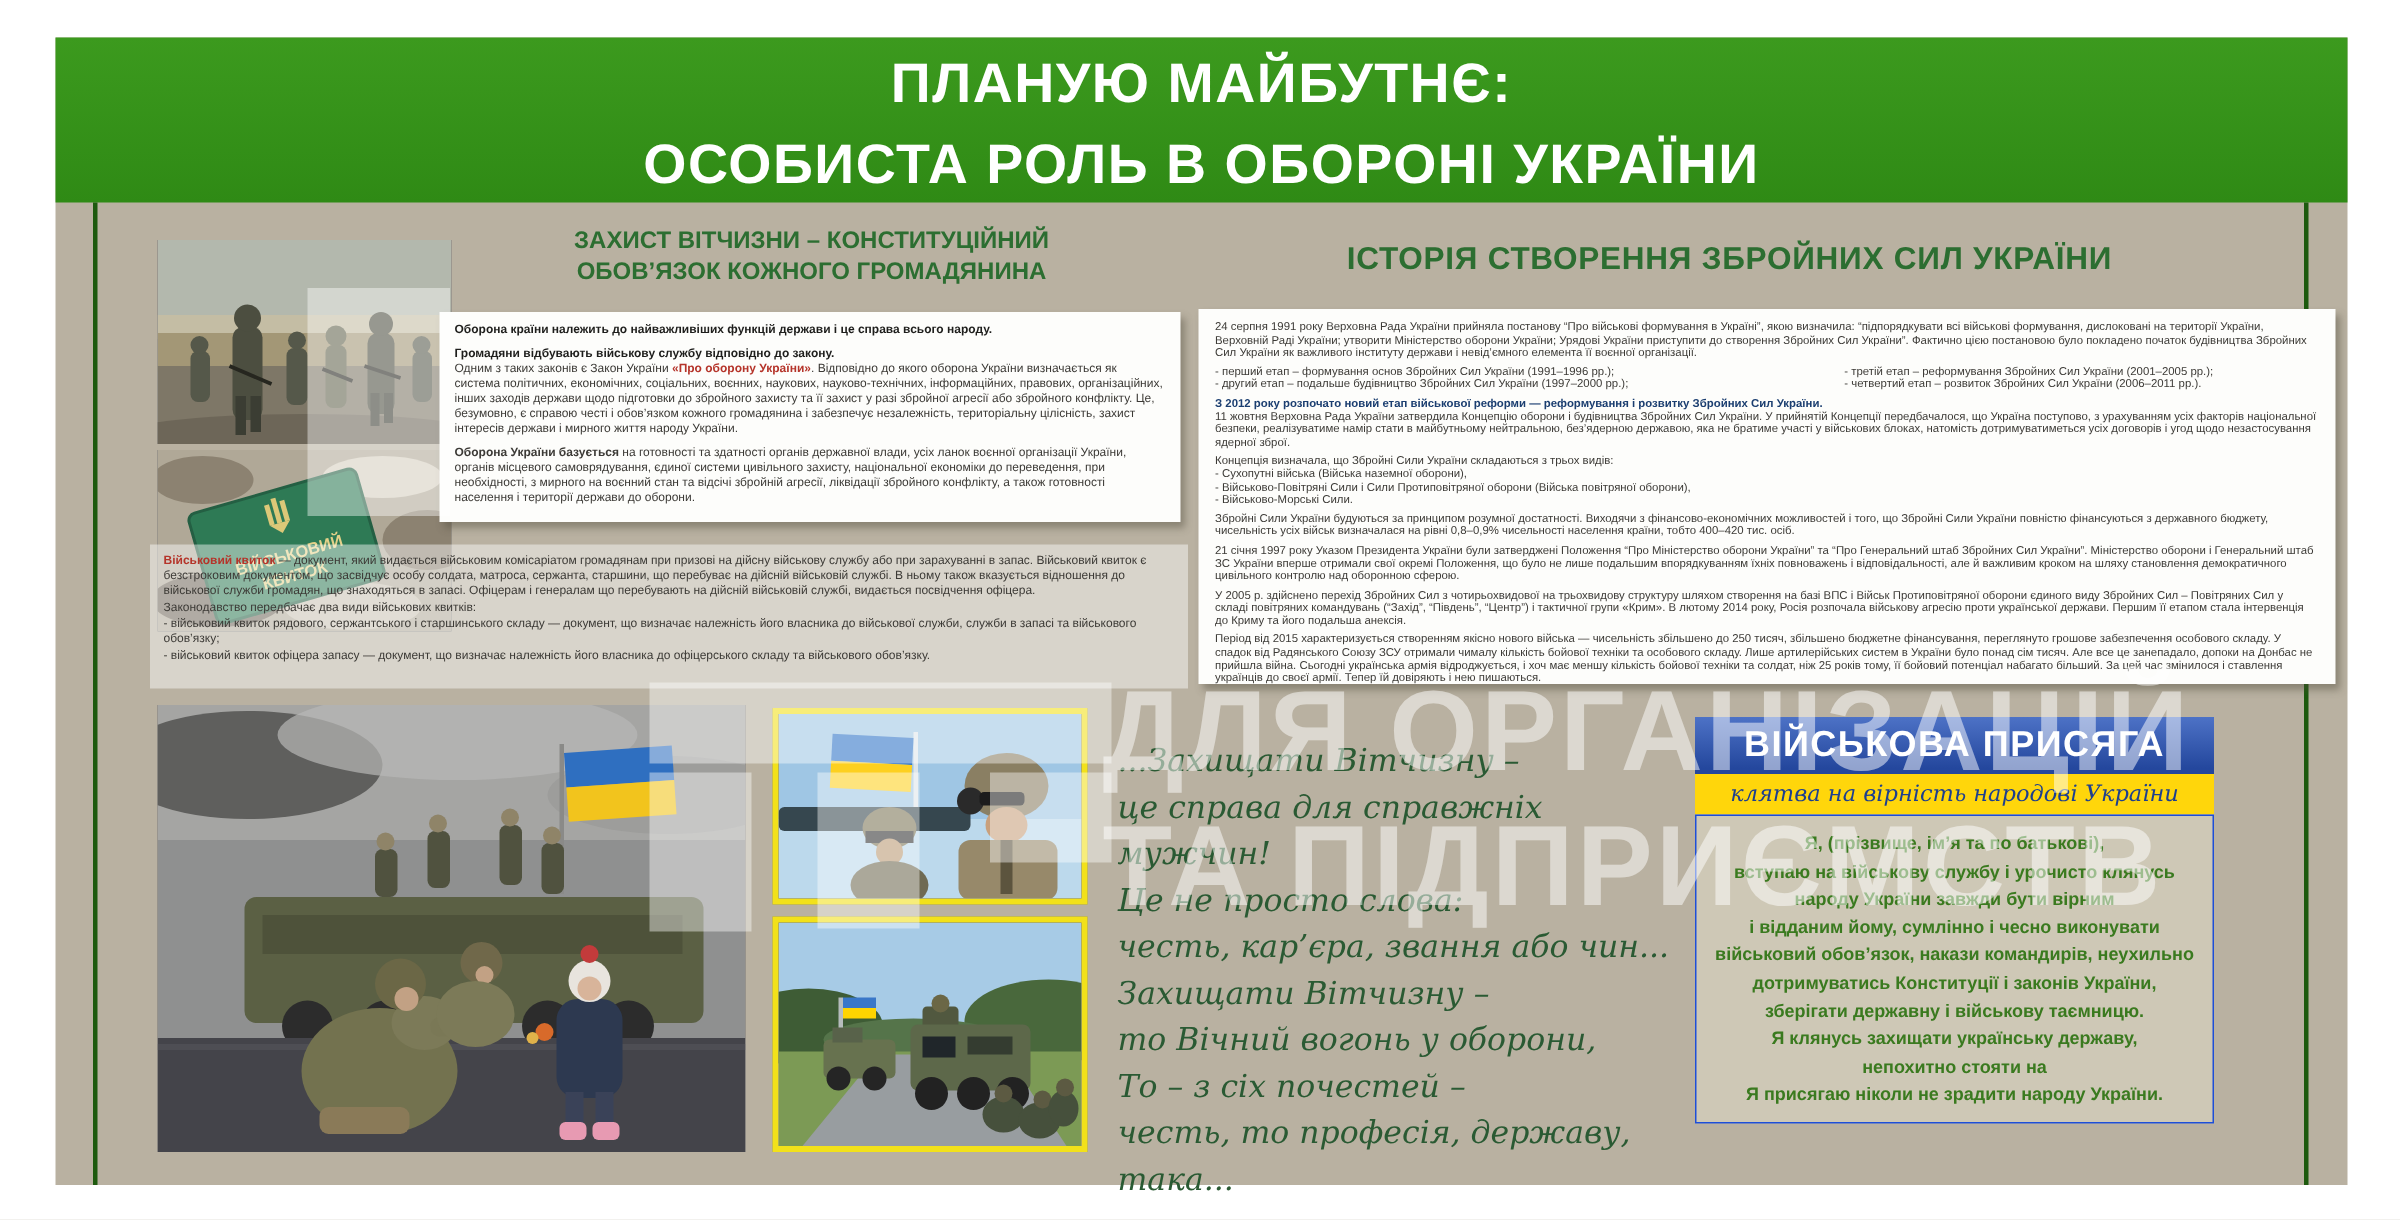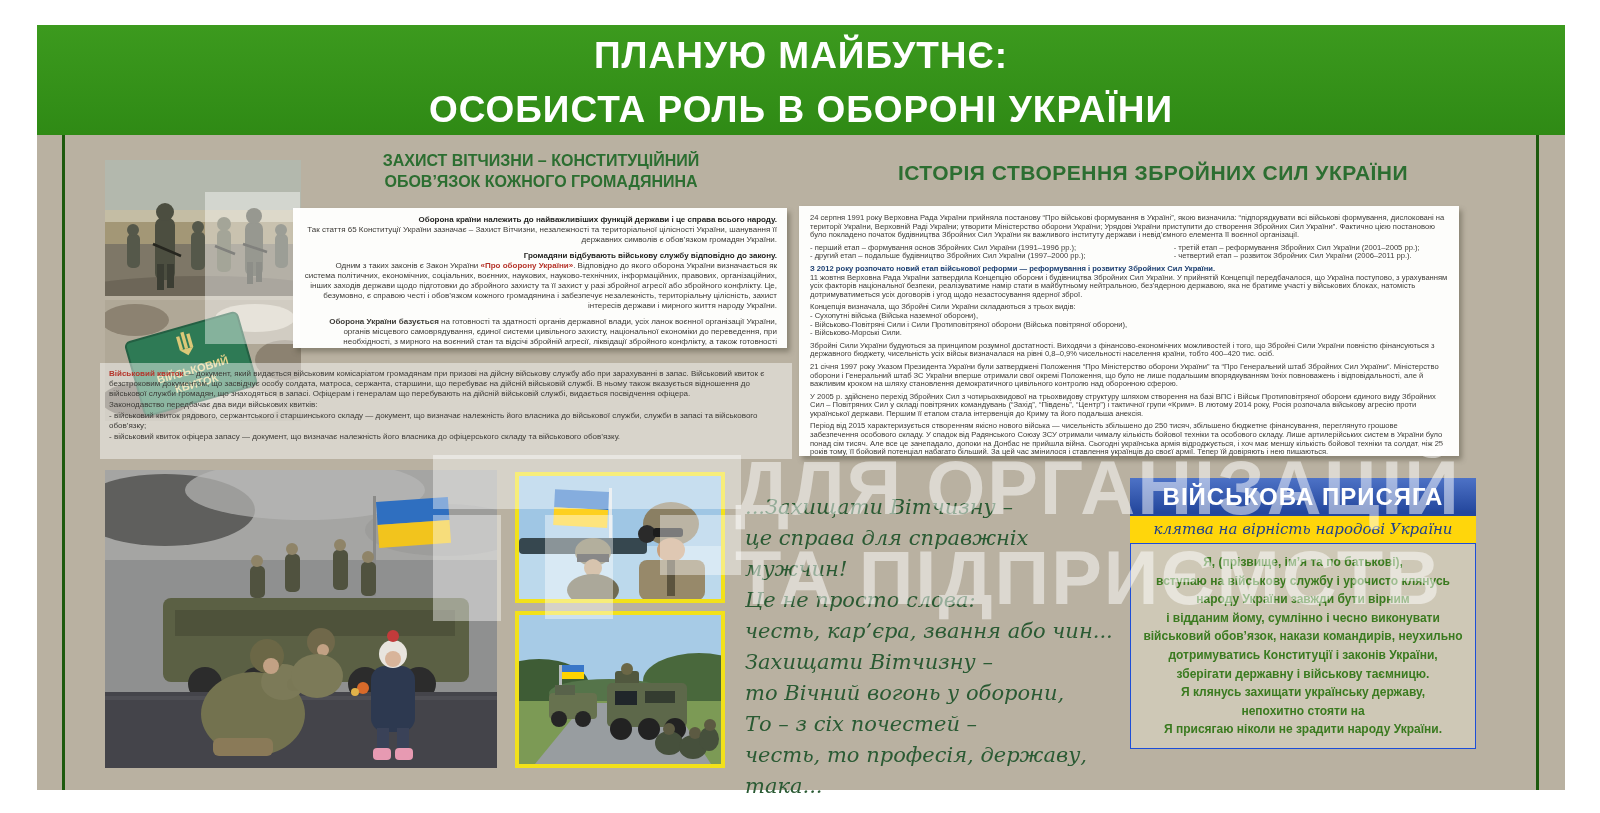--- a/index.html
+++ b/index.html
@@ -22,29 +22,29 @@
   #photo-flag{left:515px;top:472px;width:202px;height:123px;border:4px solid #f2e11a;}
   #photo-vehicles{left:515px;top:611px;width:202px;height:149px;border:4px solid #f2e11a;}
 
   .sec-head{color:#2c6e31;font-weight:bold;text-align:center;}
   #head-left{left:295px;top:150px;width:492px;font-size:16px;line-height:21px;}
   #head-right{left:800px;top:160px;width:706px;font-size:21px;line-height:26px;letter-spacing:.5px;}
 
   .whitebox{background:#fdfdfb;box-shadow:3px 4px 5px rgba(80,75,60,.45);}
   #box-left{left:293px;top:208px;width:494px;height:140px;padding:7px 10px;box-sizing:border-box;
       font-size:8px;line-height:10px;color:#3c3a36;overflow:hidden;}
-  #box-left p{margin:0 0 6px;text-align:right;}
+  #box-left p{margin:0 0 6px;}
   .lead{display:block;font-weight:bold;color:#1e1e1c;}
   .redtxt{color:#b5342a;font-weight:bold;}
 
   #ticket{left:100px;top:363px;width:692px;height:96px;background:rgba(255,255,255,.45);
       padding:6px 9px;box-sizing:border-box;font-size:8px;line-height:10px;color:#3c3a36;overflow:hidden;}
   #ticket .item{margin-top:1px;}
 
-  #box-right{left:799px;top:206px;width:660px;height:250px;padding:8px 11px;box-sizing:border-box;
+  #box-right{left:799px;top:206px;width:758px;height:250px;padding:8px 11px;box-sizing:border-box;
       font-size:7.6px;line-height:8.6px;color:#3d3b37;overflow:hidden;}
   #box-right p{margin:0 0 4px;}
   #box-right .tight{margin:0;}
   .stages{display:grid;grid-template-columns:57% 43%;margin:0 0 4px;}
   .boldnavy{font-weight:bold;color:#1b3e70;}
 
   #quote{left:745px;top:492px;width:372px;color:#2a5a33;
       font-family:"DejaVu Serif","Liberation Serif",serif;font-style:italic;
       font-size:21px;line-height:31px;}
   #quote .author{text-align:right;margin-top:6px;padding-right:6px;}
@@ -139,21 +139,20 @@
   </div>
 
   <div class="abs sec-head" id="head-left">
     <div>ЗАХИСТ ВІТЧИЗНИ – КОНСТИТУЦІЙНИЙ</div>
     <div>ОБОВ’ЯЗОК КОЖНОГО ГРОМАДЯНИНА</div>
   </div>
 
   <div class="abs whitebox" id="box-left">
     <p>
       <strong class="lead">Оборона країни належить до найважливіших функцій держави і це справа всього народу.</strong>
-      <span>Так стаття 65 Конституції України зазначає – Захист Вітчизни, незалежності та територіальної цілісності України, шанування її державних символів є обов’язком громадян України.</span>
     </p>
     <p>
       <strong class="lead">Громадяни відбувають військову службу відповідно до закону.</strong>
       <span>Одним з таких законів є Закон України </span><span class="redtxt">«Про оборону України»</span><span>. Відповідно до якого оборона України визначається як система політичних, економічних, соціальних, воєнних, наукових, науково-технічних, інформаційних, правових, організаційних, інших заходів держави щодо підготовки до збройного захисту та її захист у разі збройної агресії або збройного конфлікту. Це, безумовно, є справою честі і обов’язком кожного громадянина і забезпечує незалежність, територіальну цілісність, захист інтересів держави і мирного життя народу України.</span>
     </p>
     <p>
       <strong>Оборона України базується</strong><span> на готовності та здатності органів державної влади, усіх ланок воєнної організації України, органів місцевого самоврядування, єдиної системи цивільного захисту, національної економіки до переведення, при необхідності, з мирного на воєнний стан та відсічі збройній агресії, ліквідації збройного конфлікту, а також готовності населення і території держави до оборони.</span>
     </p>
   </div>
 

